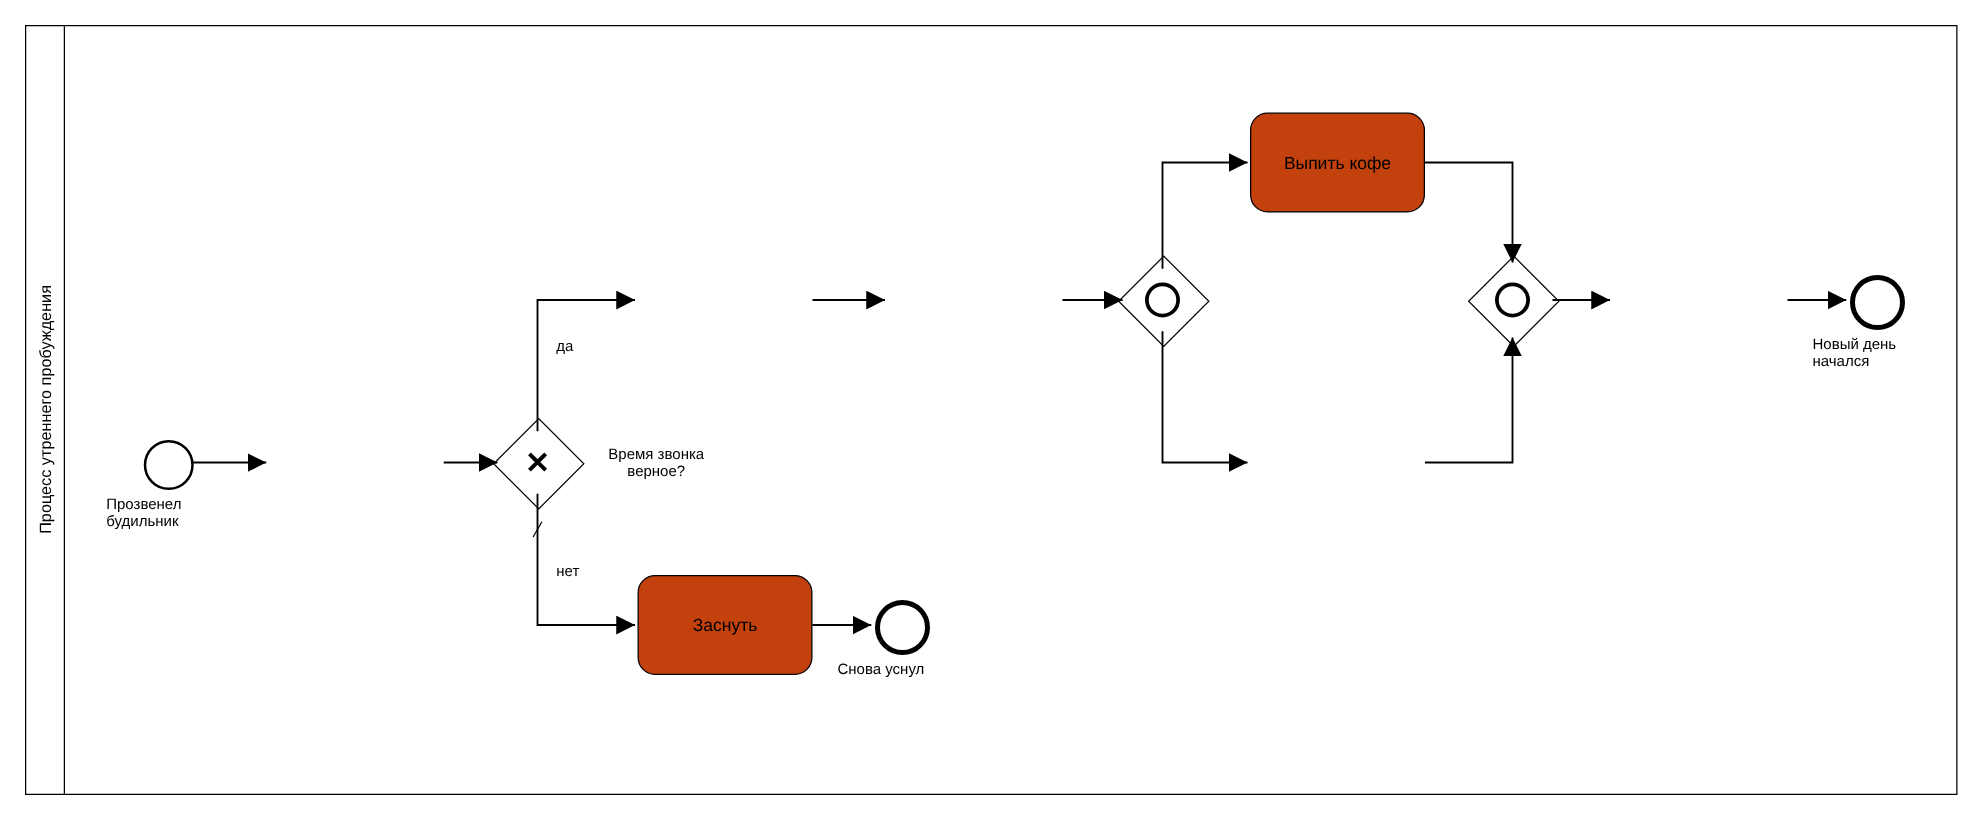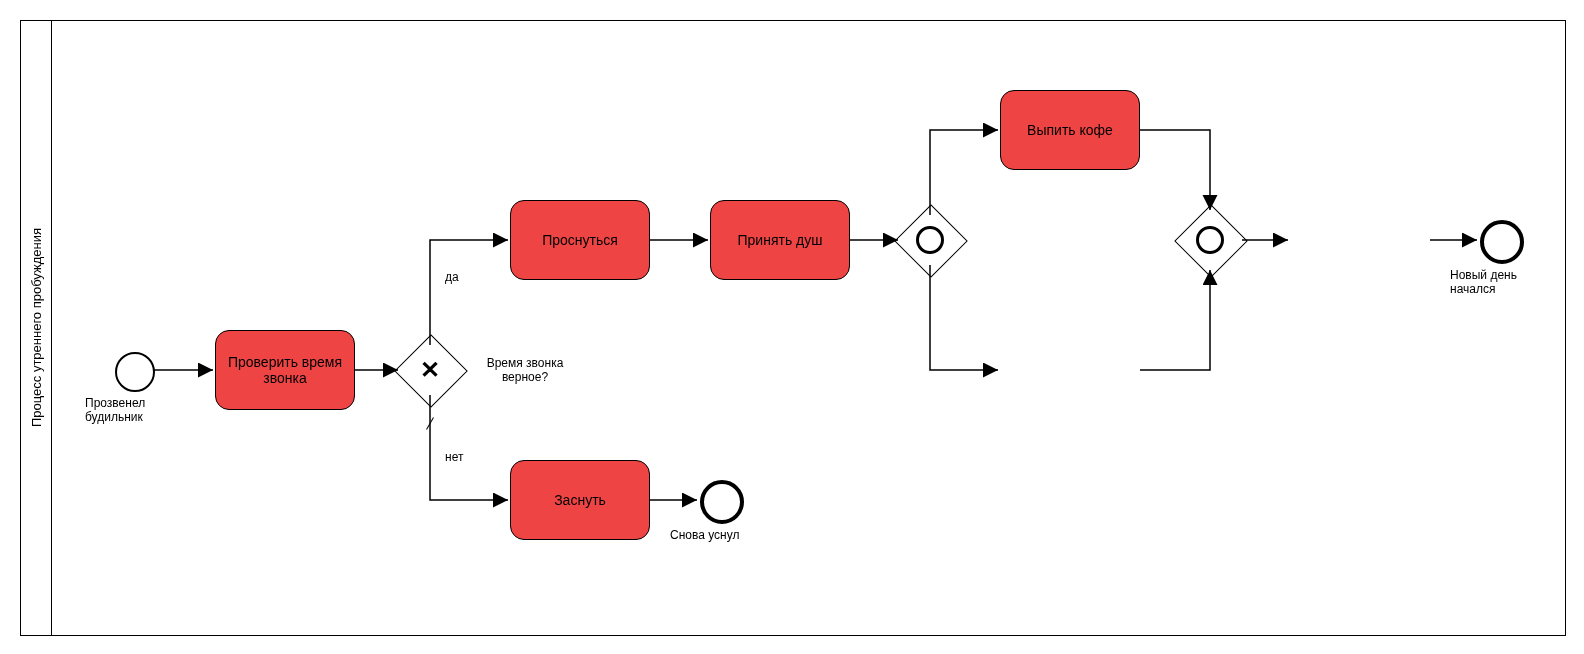--- a/index.html
+++ b/index.html
@@ -4,21 +4,21 @@
 <style>
   html,body{margin:0;padding:0;background:#fff;font-family:Arial,Helvetica,sans-serif;font-size:13px;color:#000}
   .canvas{position:relative;width:1584px;height:654px}
   .pool{position:absolute;left:20px;top:20px;width:1544px;height:614px;border:1.5px solid #000}
   .lane-label{position:absolute;left:0;top:0;width:30px;height:614px;border-right:1.5px solid #000;display:flex;align-items:center;justify-content:center}
   .lane-label span{writing-mode:vertical-rl;transform:rotate(180deg);font-size:13px;white-space:nowrap}
   .start-event,.end-event{position:absolute;border-radius:50%;background:#fff}
   .start-event{width:36px;height:36px;border:2px solid #000}
   .end-event{width:36px;height:36px;border:4px solid #000}
   .event-label{position:absolute;font-size:12px;line-height:1.2}
-  .task{position:absolute;border:1.5px solid #000;border-radius:14px;background:#ef4444;display:flex;align-items:center;justify-content:center;text-align:center;font-size:14px;padding:4px;box-sizing:border-box}
+  .task{position:absolute;border:1.5px solid #000;border-radius:14px;background:#c2410c;display:flex;align-items:center;justify-content:center;text-align:center;font-size:14px;padding:4px;box-sizing:border-box}
   .gateway{position:absolute;width:50px;height:50px}
   .gateway-shape{width:50px;height:50px;border:1.5px solid #000;transform:rotate(45deg);background:#fff}
   .gateway-x{position:absolute;left:0;top:0;width:50px;height:50px;display:flex;align-items:center;justify-content:center;font-size:24px;font-weight:bold;pointer-events:none}
   .gateway-o{position:absolute;left:50%;top:50%;width:22px;height:22px;border:3px solid #000;border-radius:50%;transform:translate(-50%,-50%)}
   .gw-label{position:absolute;font-size:12px;line-height:1.2;text-align:center}
   .edge-label{position:absolute;font-size:12px}
   svg.edges{position:absolute;left:0;top:0;width:1584px;height:654px;pointer-events:none}
   .slash{position:absolute;width:14px;height:14px}
   .slash::before{content:"";position:absolute;left:0;top:50%;width:14px;border-top:1.5px solid #000;transform:rotate(-60deg)}
 </style>
@@ -29,36 +29,33 @@
 
   <div class="pool">
     <div class="lane-label">
       <span>Процесс утреннего пробуждения</span>
     </div>
   </div>
 
   <div class="start-event" style="left:115px;top:352px"></div>
   <div class="event-label" style="left:85px;top:396px;width:96px">Прозвенел будильник</div>
 
-  <div class="task" style="left:215px;top:330px;width:140px;height:80px">Проверить время звонка</div>
 
   <div class="gateway" style="left:405px;top:345px">
     <div class="gateway-shape"></div>
     <div class="gateway-x">✕</div>
   </div>
   <div class="gw-label" style="left:470px;top:356px;width:110px">Время звонка верное?</div>
 
   <div class="slash" style="left:423px;top:416px"></div>
 
   <div class="edge-label" style="left:445px;top:270px">да</div>
   <div class="edge-label" style="left:445px;top:450px">нет</div>
 
-  <div class="task" style="left:510px;top:200px;width:140px;height:80px">Проснуться</div>
 
-  <div class="task" style="left:710px;top:200px;width:140px;height:80px">Принять душ</div>
 
   <div class="task" style="left:510px;top:460px;width:140px;height:80px">Заснуть</div>
 
   <div class="end-event" style="left:700px;top:480px"></div>
   <div class="event-label" style="left:670px;top:528px;width:100px">Снова уснул</div>
 
   <div class="gateway" style="left:905px;top:215px">
     <div class="gateway-shape"></div>
     <div class="gateway-o"></div>
   </div>

